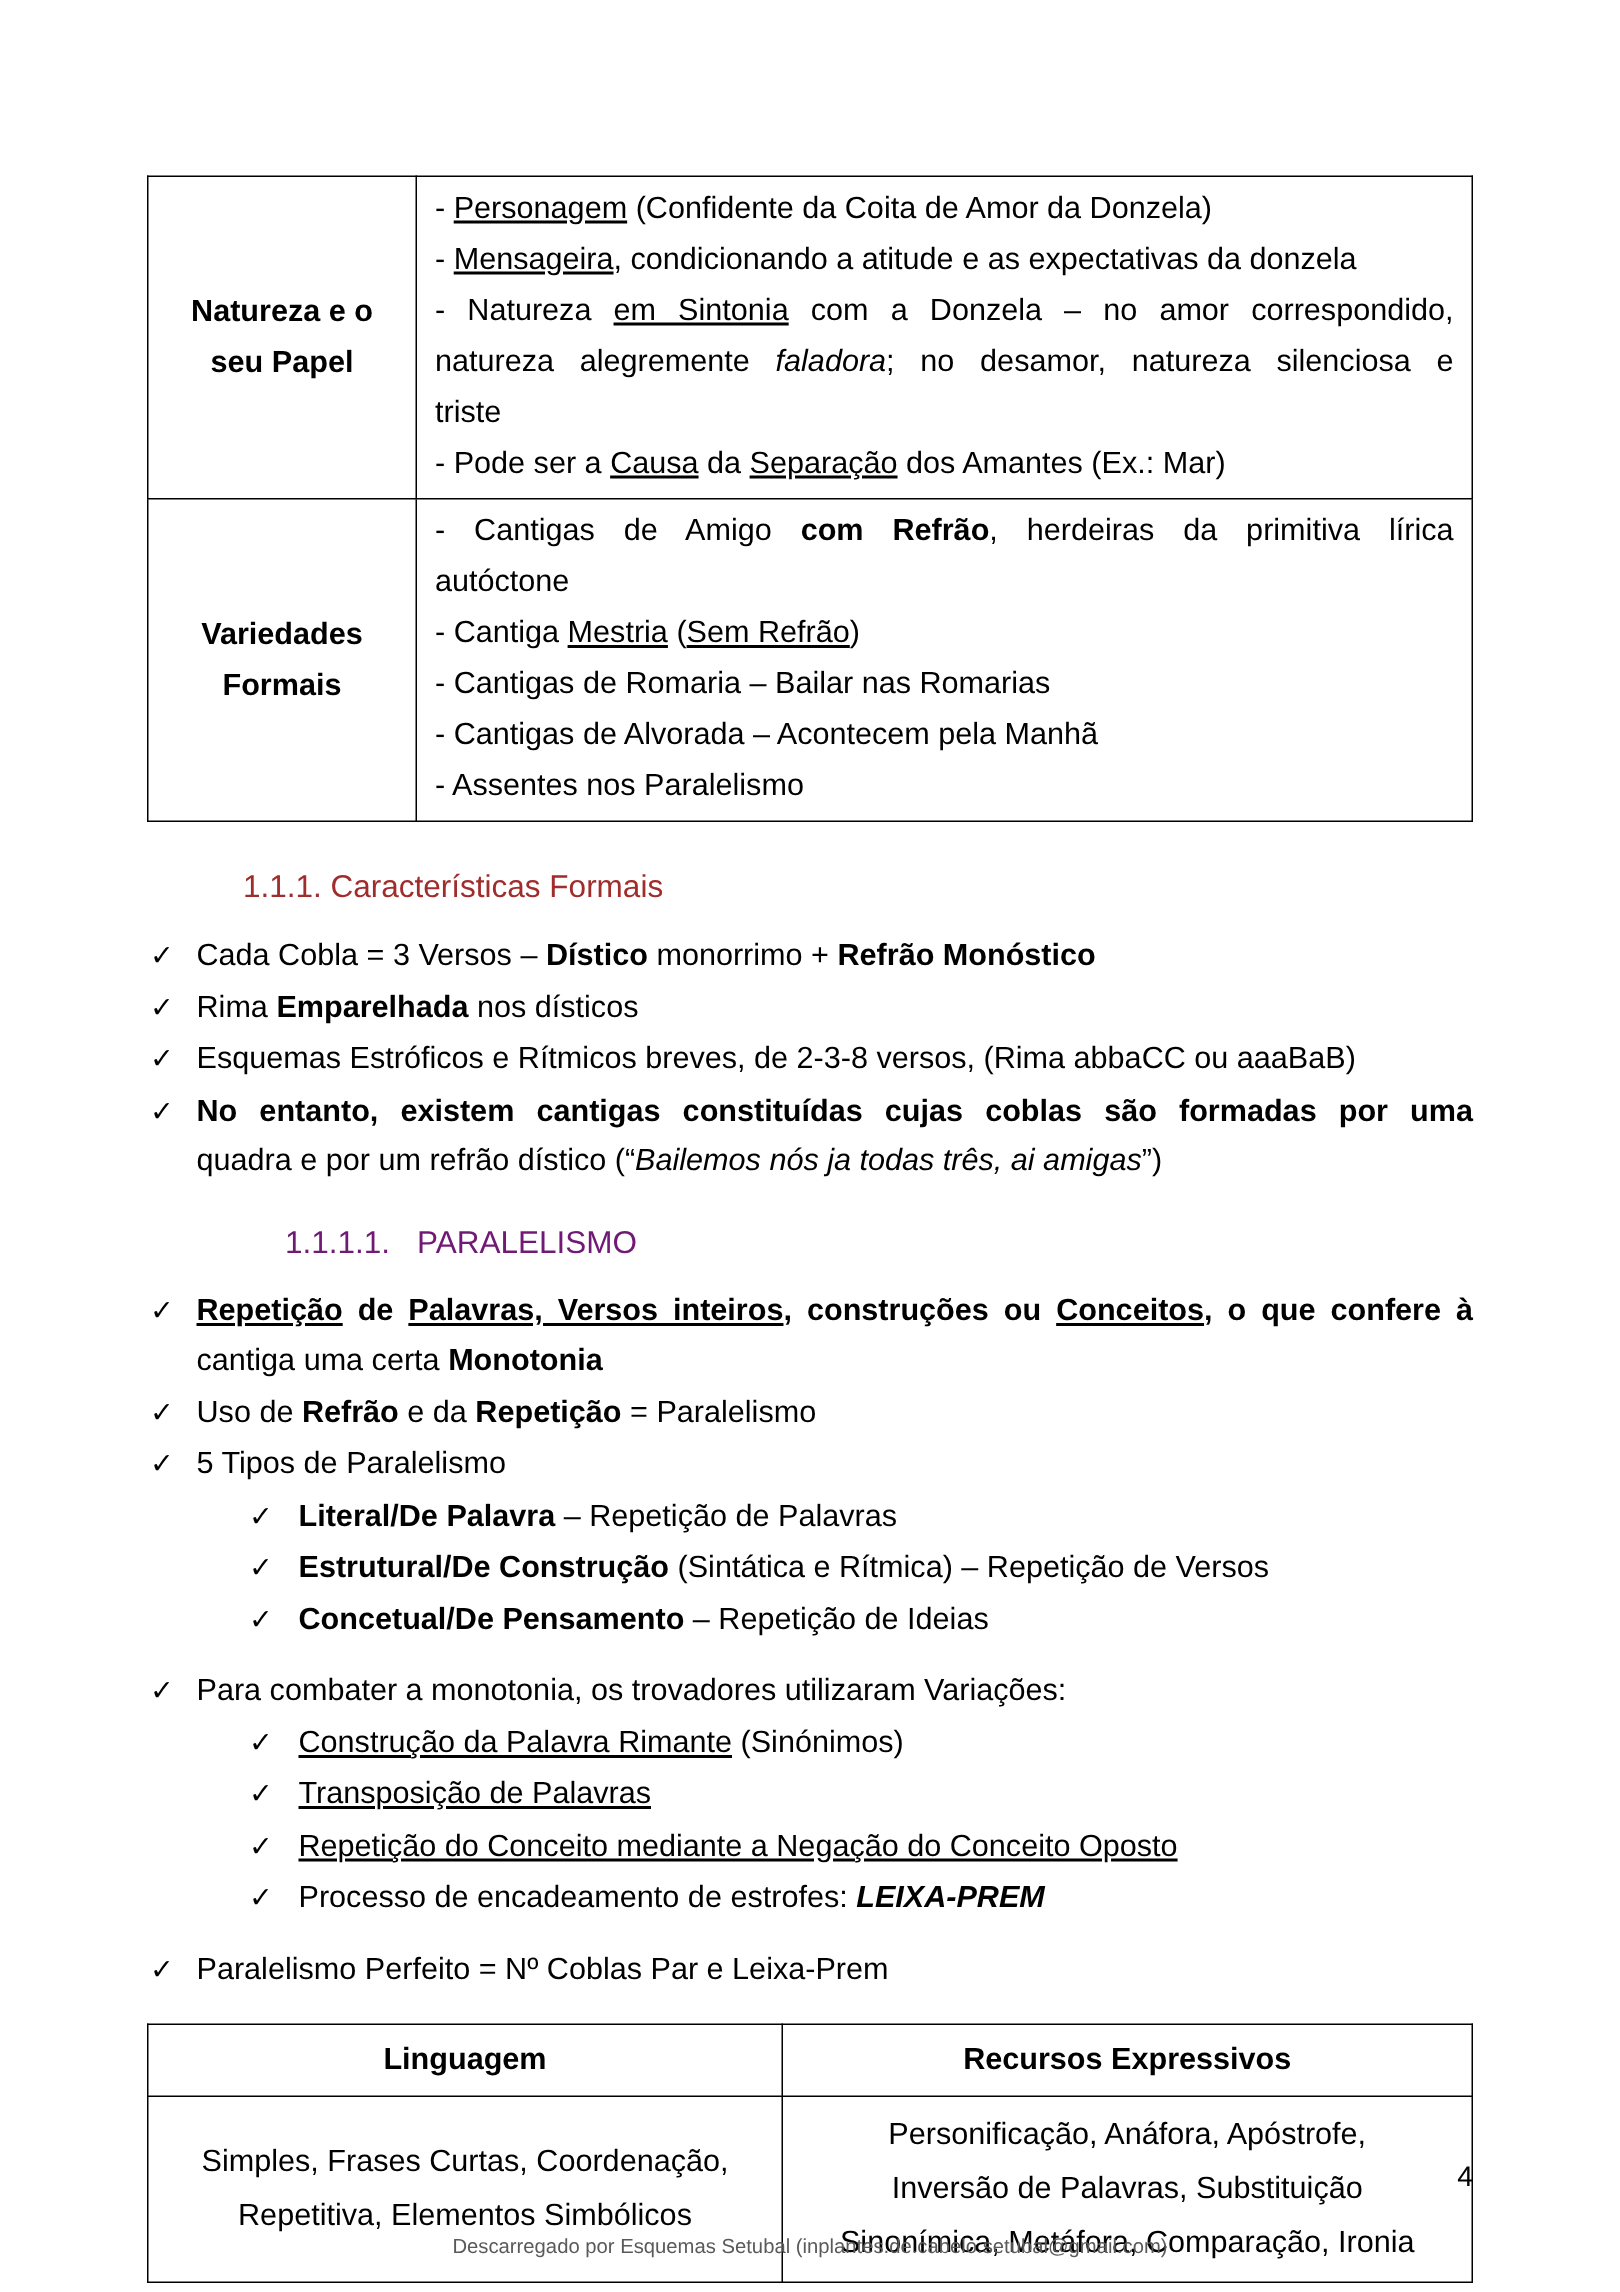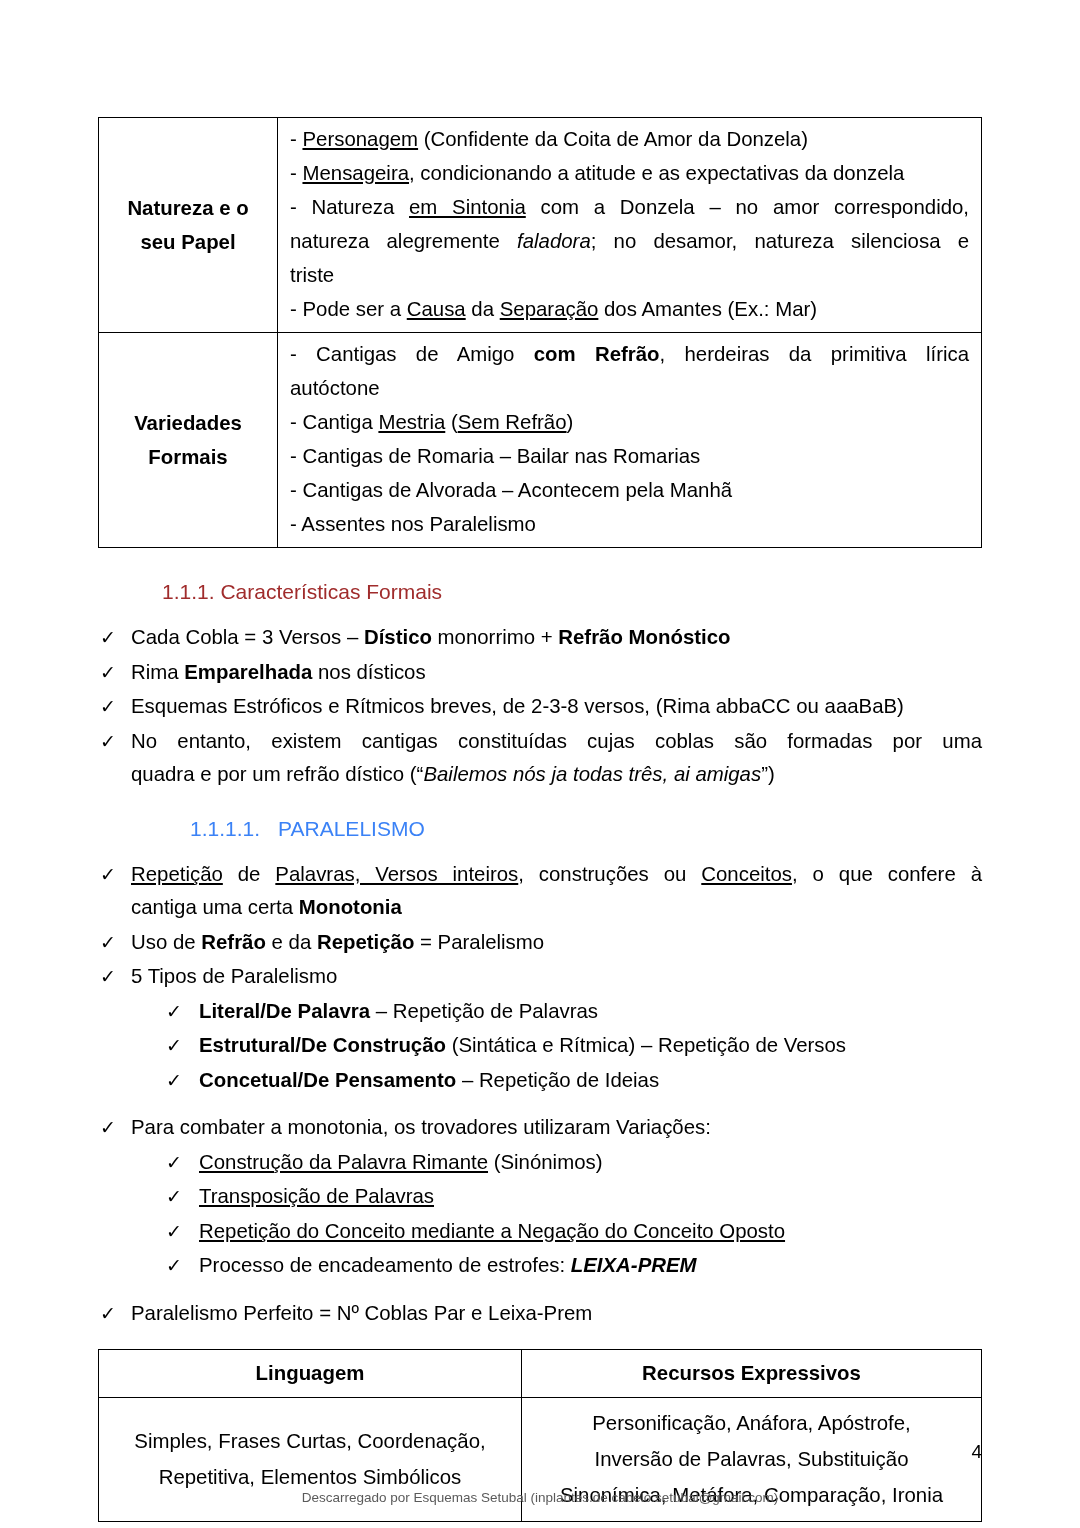--- a/index.html
+++ b/index.html
@@ -99,21 +99,21 @@
 
   
   .h3 {
     color: #a02c2c;
     font-size: 21px;
     margin: 29px 0 0 0;
     padding-left: 64px;
     line-height: 30px;
   }
   .h4 {
-    color: #3b82f6;
+    color: #701a75;
     font-size: 21px;
     margin: 22px 0 0 0;
     padding-left: 92px;
     line-height: 30px;
   }
   .h4 .num { margin-right: 18px; }
 
   
   ul.cklist {
     list-style: none;
@@ -138,20 +138,21 @@
     line-height: 33.5px;
   }
   ul.cklist.level2 > li .ck { left: 0px; }
   li.just-par {
     text-align: justify;
   }
   li.just-par .line1 {
     display: block;
     text-align: justify;
     text-align-last: justify;
+    font-weight: bold;
   }
   li.just-par .line2 { display: block; }
 
   b, strong { font-weight: bold; }
   i, em { font-style: italic; }
   u { text-decoration: underline; text-underline-offset: 2px; }
   .bi { font-weight: bold; font-style: italic; }
 
   
   .page-number {

